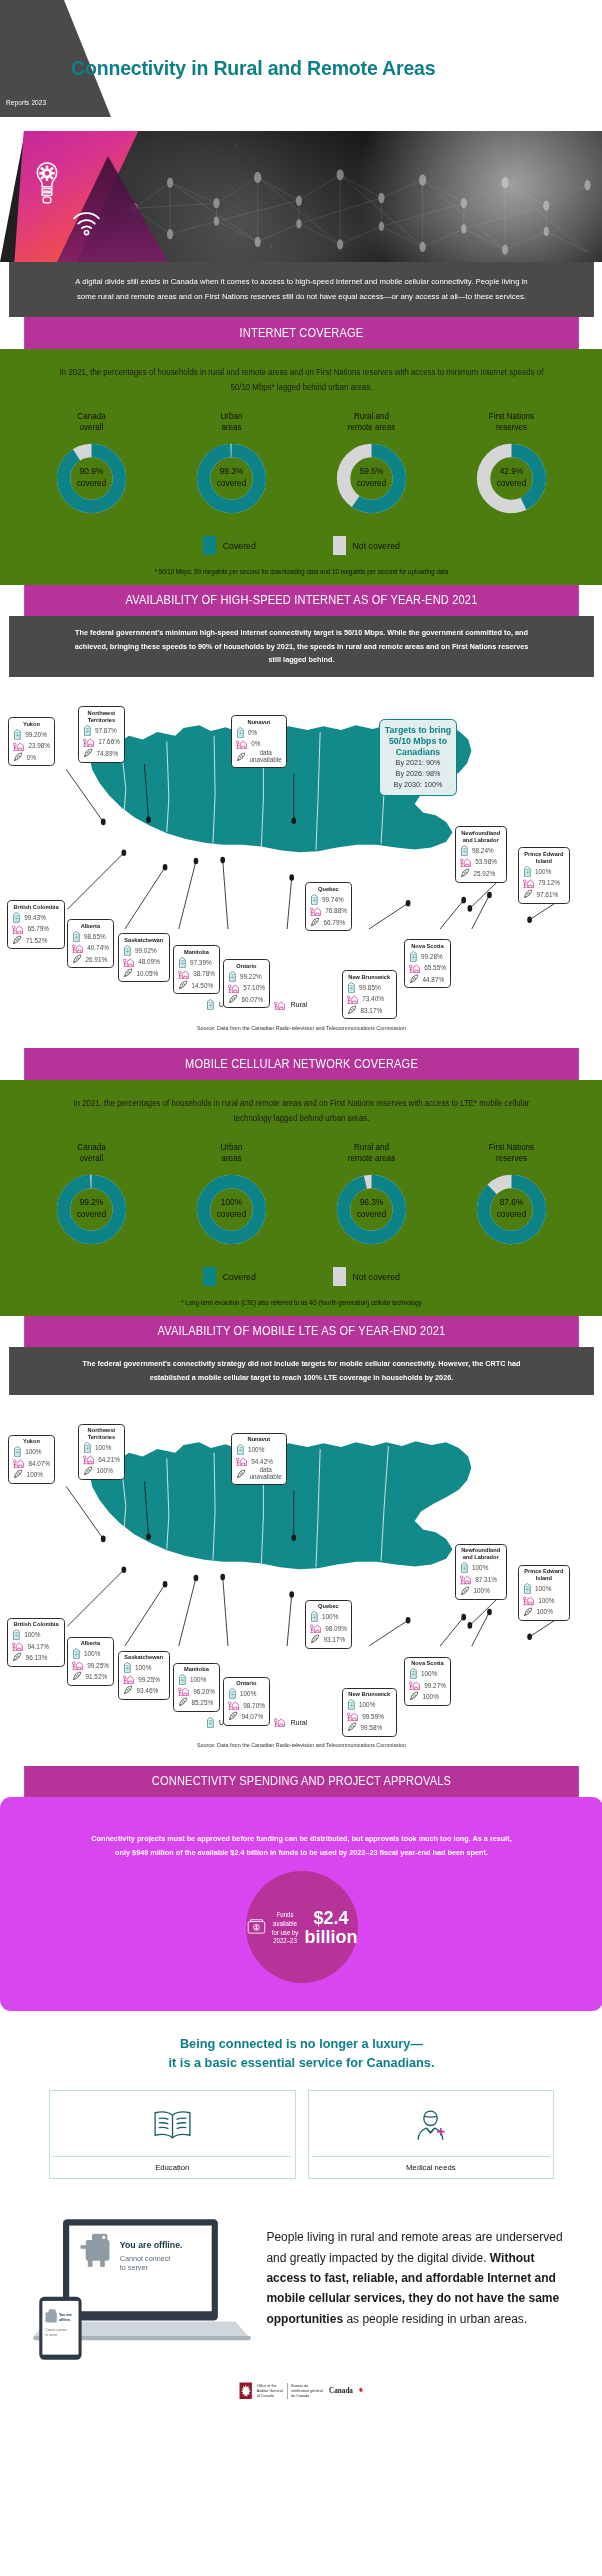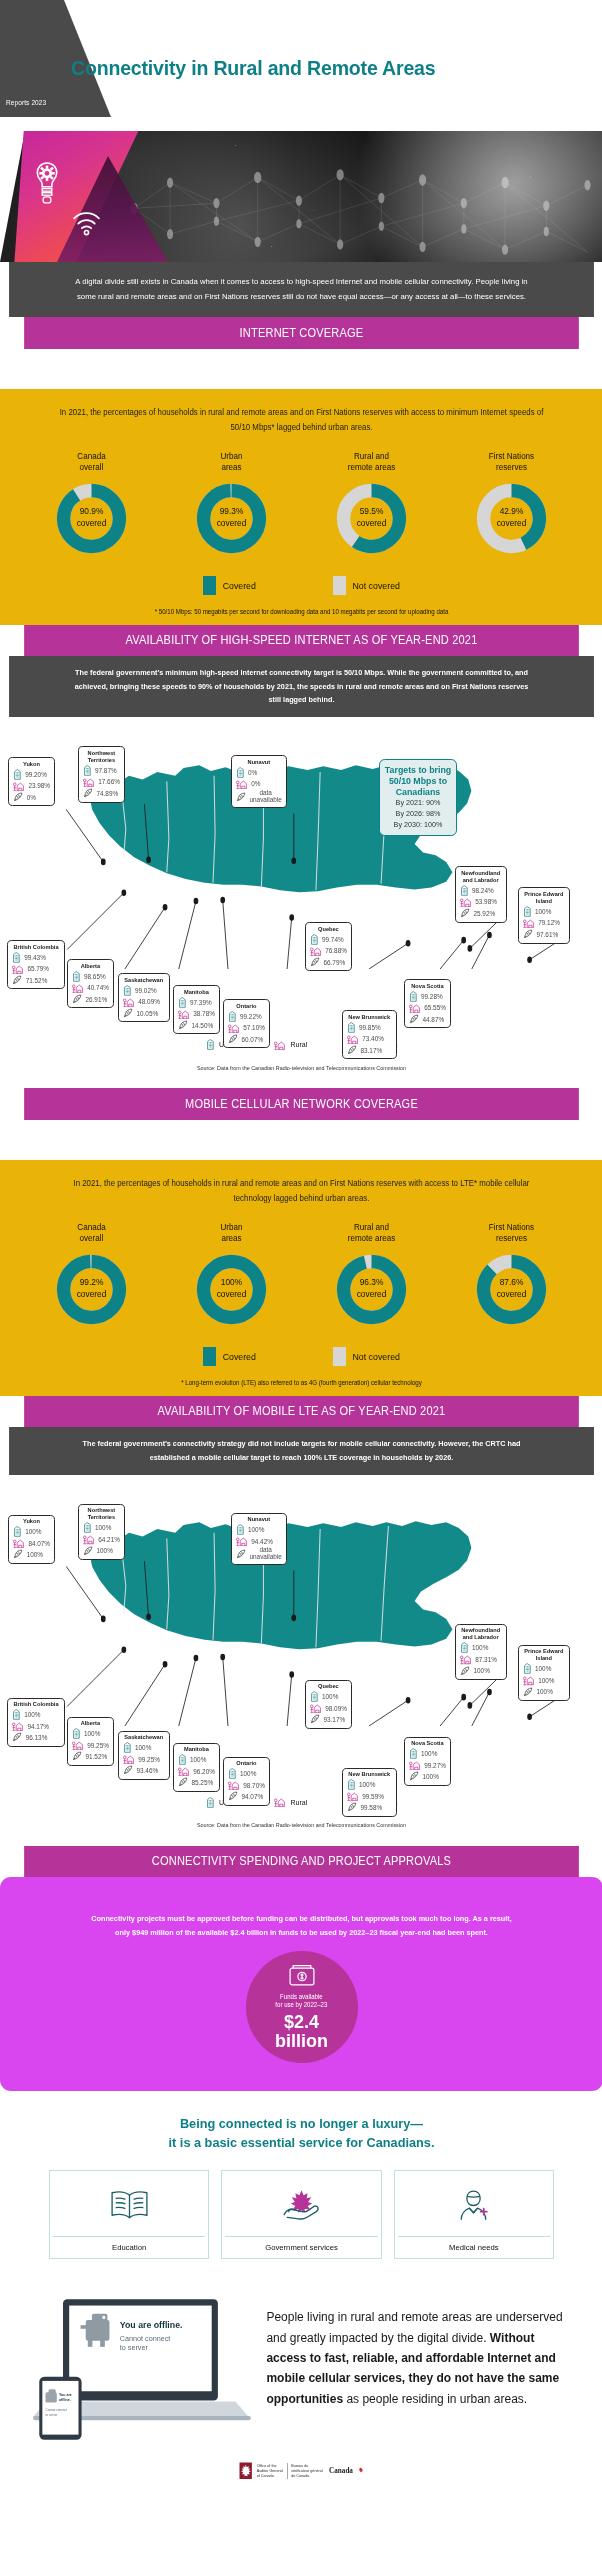--- a/index.html
+++ b/index.html
@@ -83,21 +83,21 @@
     padding:8.8px 5.2px; font-size:12px; letter-spacing:0.2px;
     transform:scaleX(.92); transform-origin:center; font-weight:400;
   }
   .banner-sub{
     background:#4a4a4a; color:#fff; text-align:center;
     padding:10.3px 62px 10.3px; font-size:7.5px; line-height:1.8; font-weight:bold;
     transform:scaleX(.97); transform-origin:center;
   }
 
   
-  .white-sec{ background:#eab308; padding:13.4px 0 5.2px;margin-top:40px; }
+  .white-sec{ background:#4d7c0f; padding:13.4px 0 5.2px; }
   .lead-text{
     text-align:center; font-size:8.2px; line-height:1.75; color:#1c1c1c;
     padding:4.1px 49px 0; transform:scaleX(.96); transform-origin:center;
   }
   .donuts{ display:flex; justify-content:space-around; padding:15.5px 21.6px 0; }
   .donut-col{ width:103px; text-align:center; }
   .donut-col .cap{ font-size:8.5px; line-height:1.35; color:#111; min-height:24px;
     transform:scaleX(.95); transform-origin:center; }
   .donut-wrap{ margin:6.2px auto 0; width:75px; height:75px; position:relative; }
   .donut-wrap svg{ display:block; }
@@ -135,21 +135,21 @@
   .tag.target .ln{ color:#333; font-size:7.2px; line-height:1.35; margin-top:1px; }
   .mlegend{ position:absolute; left:0; right:0; bottom:38px; display:flex;
     justify-content:center; gap:36px; align-items:center; }
   .mlegend .mi{ display:flex; align-items:center; gap:4.6px; font-size:7px; color:#111; }
   .source{ position:absolute; left:0; right:0; bottom:17.5px; text-align:center;
     font-size:5.4px; color:#333; }
 
   
   .spend{ background:#d946ef; padding:33px 0 28px;border-radius:11px; }
   .spend .circles{ display:flex; justify-content:center; gap:52px; padding-top:11.3px; }
-  .circ{ width:112px; height:112px; border-radius:50%; display:flex; flex-direction:column;
+  .circ{ width:112px; height:112px; border-radius:50%; display:flex; flex-direction:row;
     align-items:center; justify-content:center; text-align:center; color:#fff; }
   .circ.pink{ background:#b6339a; }
   .circ.gray{ background:#7a7a7a; }
   .circ .lbl{ font-size:6.4px; line-height:1.35; margin-top:4.1px; transform:scaleX(.95); }
   .circ .big{ font-size:18px; font-weight:bold; line-height:1.05; margin-top:3.1px; }
   .circ .big.sm{ font-size:15.5px; }
 
   
   .essential{ background:#fff; padding:23px 0 17.5px; text-align:center; }
   .essential h2{ color:#0d7f86; font-size:13.4px; line-height:1.45; font-weight:bold;
@@ -1767,33 +1767,20 @@
               <path d="M15 20c7-1 13-.5 19 2M15 29c7-1 13-.5 19 2M15 38c7-1 13-.5 19 2"></path>
               <path d="M69 20c-7-1-13-.5-19 2M69 29c-7-1-13-.5-19 2M69 38c-7-1-13-.5-19 2"></path>
             </g>
           </svg>
         </div>
         <div class="clabel">Education</div>
       </div>
       <div class="card">
         <div class="ic">
           <svg width="43" height="33" viewBox="0 0 84 64">
-            <path d="M42 4l4 10 8-4-2 10 9-2-6 9 8 3-9 5 5 7-11-1 1 7-7-5-7 5 1-7-11 1 5-7-9-5 8-3-6-9 9 2-2-10 8 4z" fill="#b6339a"></path>
-            <g fill="none" stroke="#1a5f66" stroke-width="2.6" stroke-linecap="round" stroke-linejoin="round">
-              <path d="M17 46c0-4 4-6 8-5l10 3"></path>
-              <path d="M8 52c3-7 9-11 17-10l18 4c5 1 9 0 13-3l10-7"></path>
-              <path d="M66 36c3-2 7-1 8 2s0 6-3 8l-18 11c-5 3-11 4-17 3L14 57"></path>
-            </g>
-          </svg>
-        </div>
-        <div class="clabel">Government services</div>
-      </div>
-      <div class="card">
-        <div class="ic">
-          <svg width="43" height="33" viewBox="0 0 84 64">
             <g fill="none" stroke="#1a5f66" stroke-width="2.6" stroke-linejoin="round">
               <path d="M42 6c-8 0-13 6-13 14s5 14 13 14 13-6 13-14S50 6 42 6z"></path>
               <path d="M30 16c6 2 18 2 24 0"></path>
               <path d="M18 62c0-12 8-20 16-23l8 9 8-9c8 3 16 11 16 23"></path>
               <path d="M34 39l8 9 8-9"></path>
             </g>
             <path d="M56 46h12M62 40v12" stroke="#b6339a" stroke-width="3.4" stroke-linecap="round"></path>
           </svg>
         </div>
         <div class="clabel">Medical needs</div>

